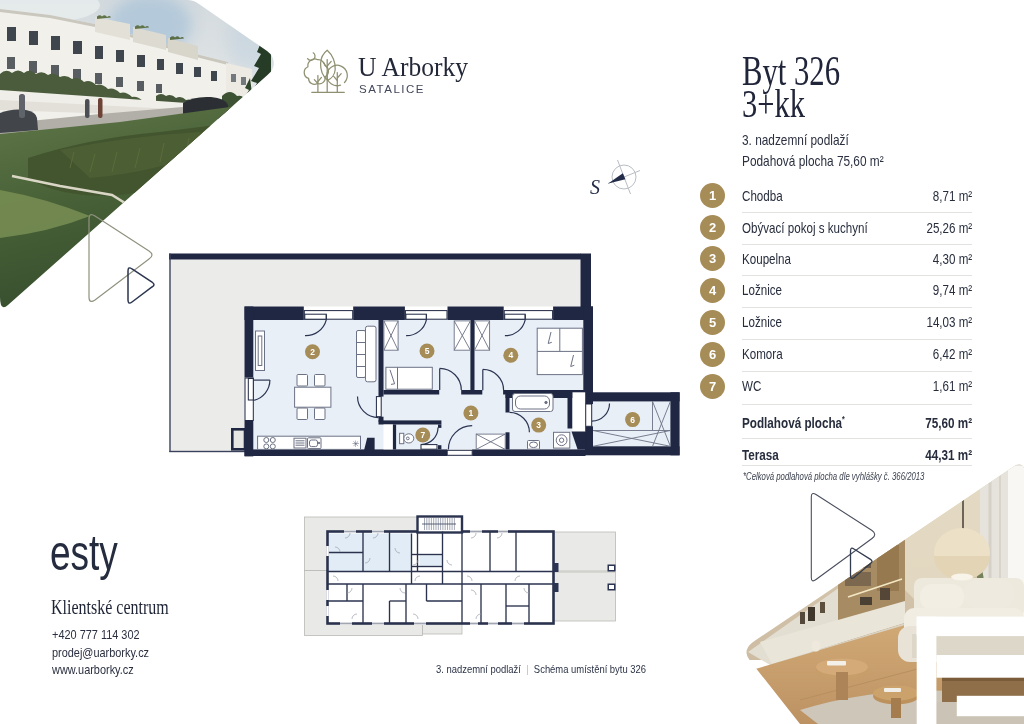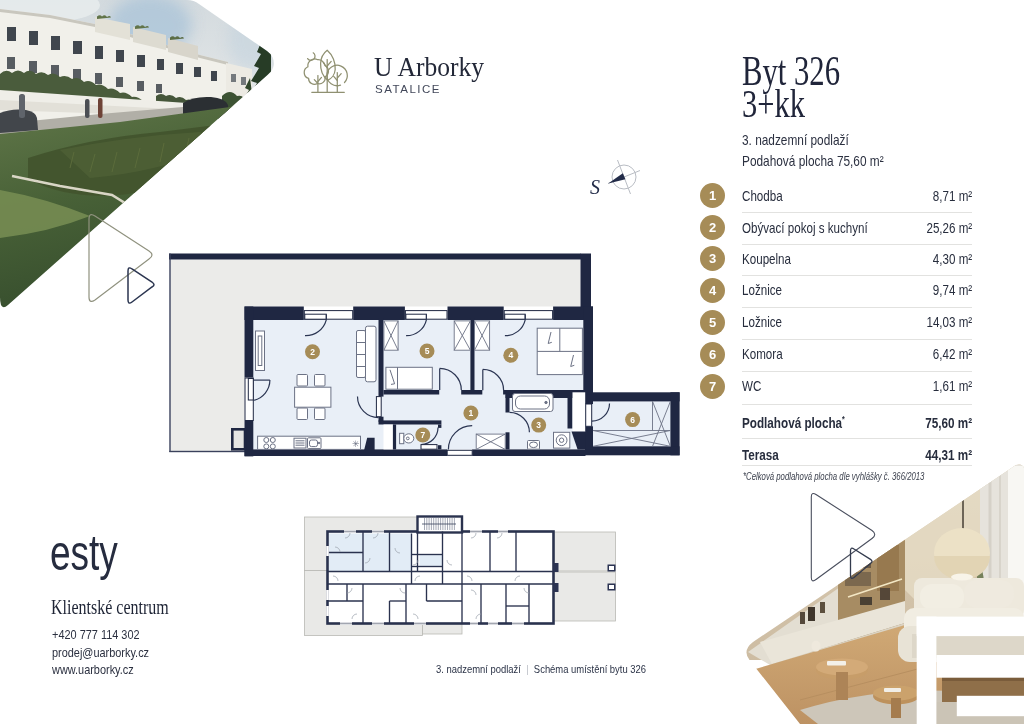--- a/index.html
+++ b/index.html
@@ -146,21 +146,21 @@
 <line x1="17.9" y1="38.5" x2="14.3" y2="34.6"></line>
 <line x1="17.9" y1="36.5" x2="21.5" y2="32.4"></line>
 <path d="M40.5,40.1 A10.2,10.2 0 1 1 44.5,37.5"></path>
 <line x1="37.3" y1="27.5" x2="37.3" y2="47"></line>
 <line x1="37.3" y1="35.5" x2="33.7" y2="31.4"></line>
 <line x1="37.3" y1="33" x2="41.2" y2="28.7"></line>
 <line x1="11.8" y1="47.3" x2="44.3" y2="47.3"></line>
 </svg>
 </div>
 
-<div class="abs" style="left:357px;top:48px;margin-left:16px;">
+<div class="abs" style="left:357px;top:48px;">
 <svg width="130" height="48" viewBox="0 0 130 48">
 <text x="1" y="28" font-family="Liberation Serif,serif" font-size="28" fill="#232838" textLength="110" lengthAdjust="spacingAndGlyphs">U Arborky</text>
 <text x="2" y="44.5" font-family="Liberation Sans,sans-serif" font-size="11.5" letter-spacing="1.5" fill="#42485a" textLength="66" lengthAdjust="spacingAndGlyphs">SATALICE</text>
 </svg></div>
 
 <div class="abs" style="left:584px;top:155px;">
 <svg width="62" height="48" viewBox="0 0 62 48">
 <circle cx="40" cy="22" r="12" fill="none" stroke="#b9bdc4" stroke-width="1"></circle>
 <line x1="24" y1="28.5" x2="56" y2="15.5" stroke="#b9bdc4" stroke-width="1"></line>
 <line x1="33.5" y1="5" x2="46.5" y2="39" stroke="#b9bdc4" stroke-width="1"></line>

